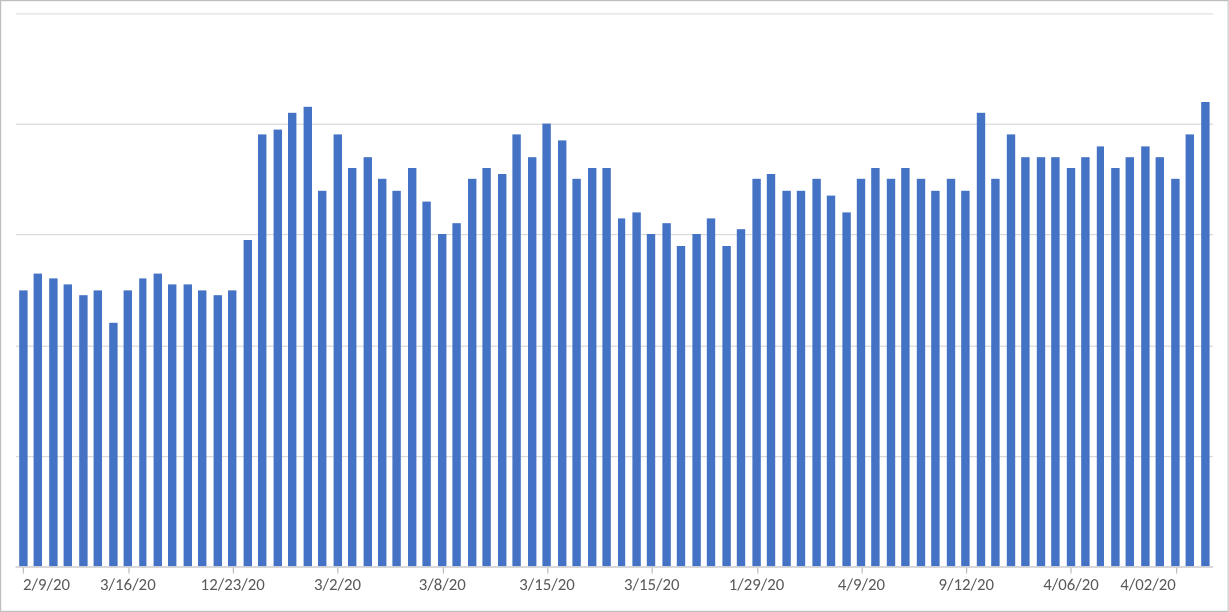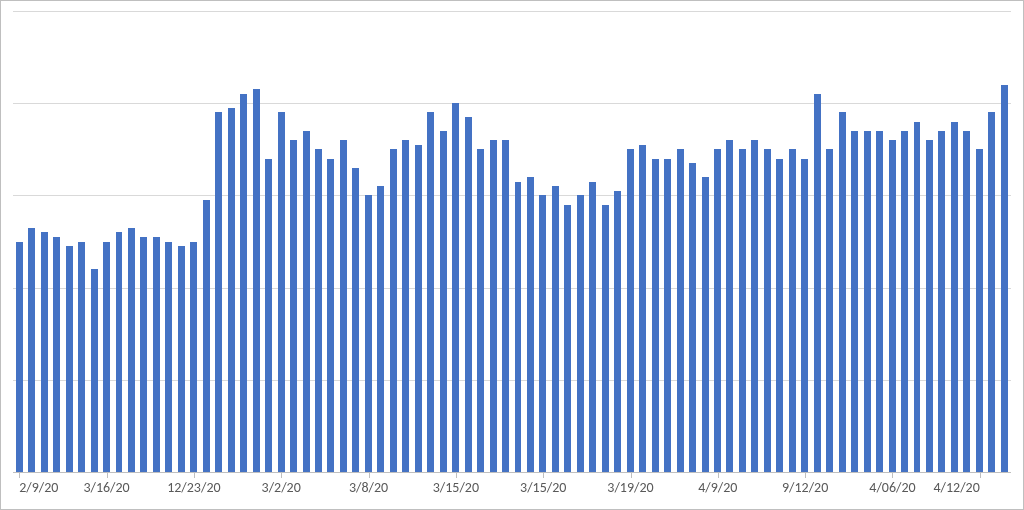--- a/index.html
+++ b/index.html
@@ -355,24 +355,24 @@
         <div class="x-label" style="left: 18.125%;">12/23/20</div>
         <div class="x-tick" style="left: 26.875%;"></div>
         <div class="x-label" style="left: 26.875%;">3/2/20</div>
         <div class="x-tick" style="left: 35.625%;"></div>
         <div class="x-label" style="left: 35.625%;">3/8/20</div>
         <div class="x-tick" style="left: 44.375%;"></div>
         <div class="x-label" style="left: 44.375%;">3/15/20</div>
         <div class="x-tick" style="left: 53.125%;"></div>
         <div class="x-label" style="left: 53.125%;">3/15/20</div>
         <div class="x-tick" style="left: 61.875%;"></div>
-        <div class="x-label" style="left: 61.875%;">3/19/20</div>
+        <div class="x-label" style="left: 61.875%;">1/29/20</div>
         <div class="x-tick" style="left: 70.625%;"></div>
         <div class="x-label" style="left: 70.625%;">4/9/20</div>
         <div class="x-tick" style="left: 79.375%;"></div>
         <div class="x-label" style="left: 79.375%;">9/12/20</div>
         <div class="x-tick" style="left: 88.125%;"></div>
         <div class="x-label" style="left: 88.125%;">4/06/20</div>
         <div class="x-tick" style="left: 96.875%;"></div>
-        <div class="x-label edge-right" style="left: 96.875%;">4/12/20</div>
+        <div class="x-label edge-right" style="left: 96.875%;">4/02/20</div>
       </div>
   </div>
 </div>
 
 </body></html>

